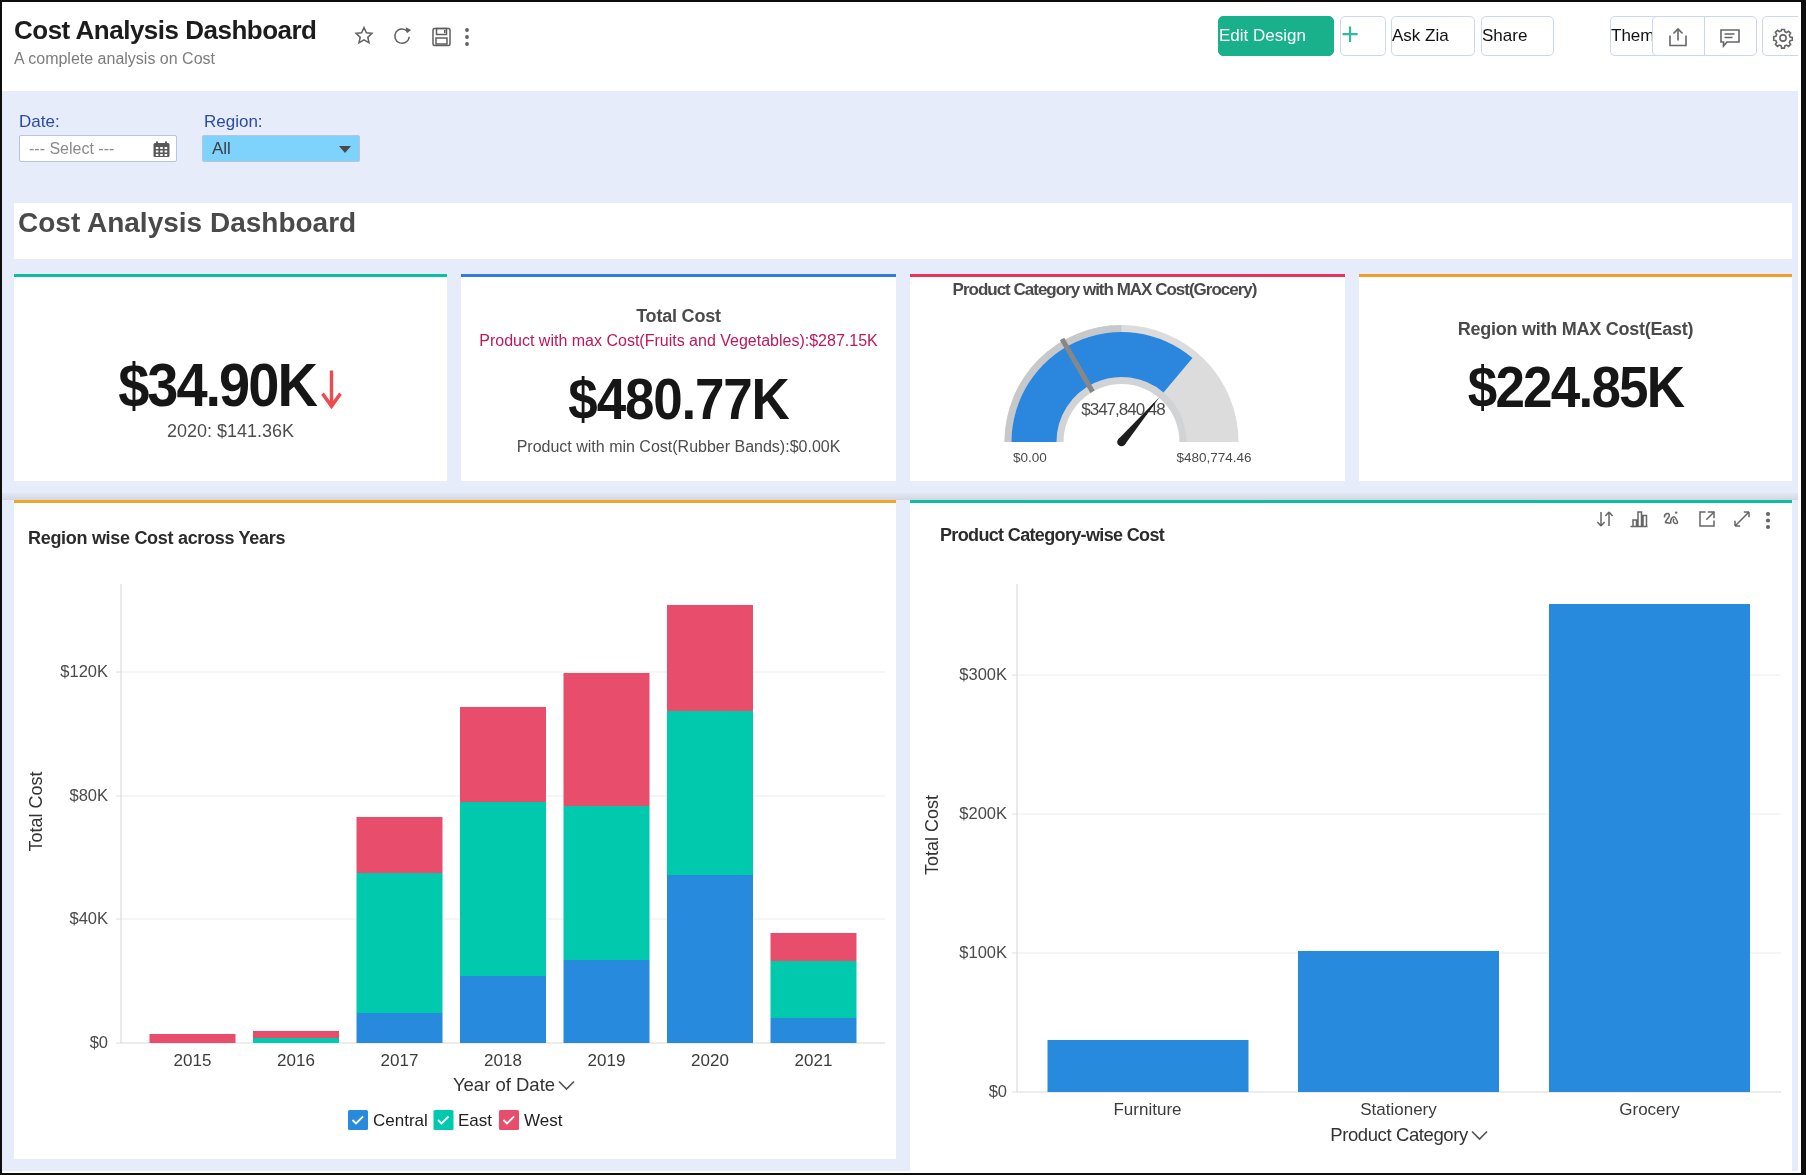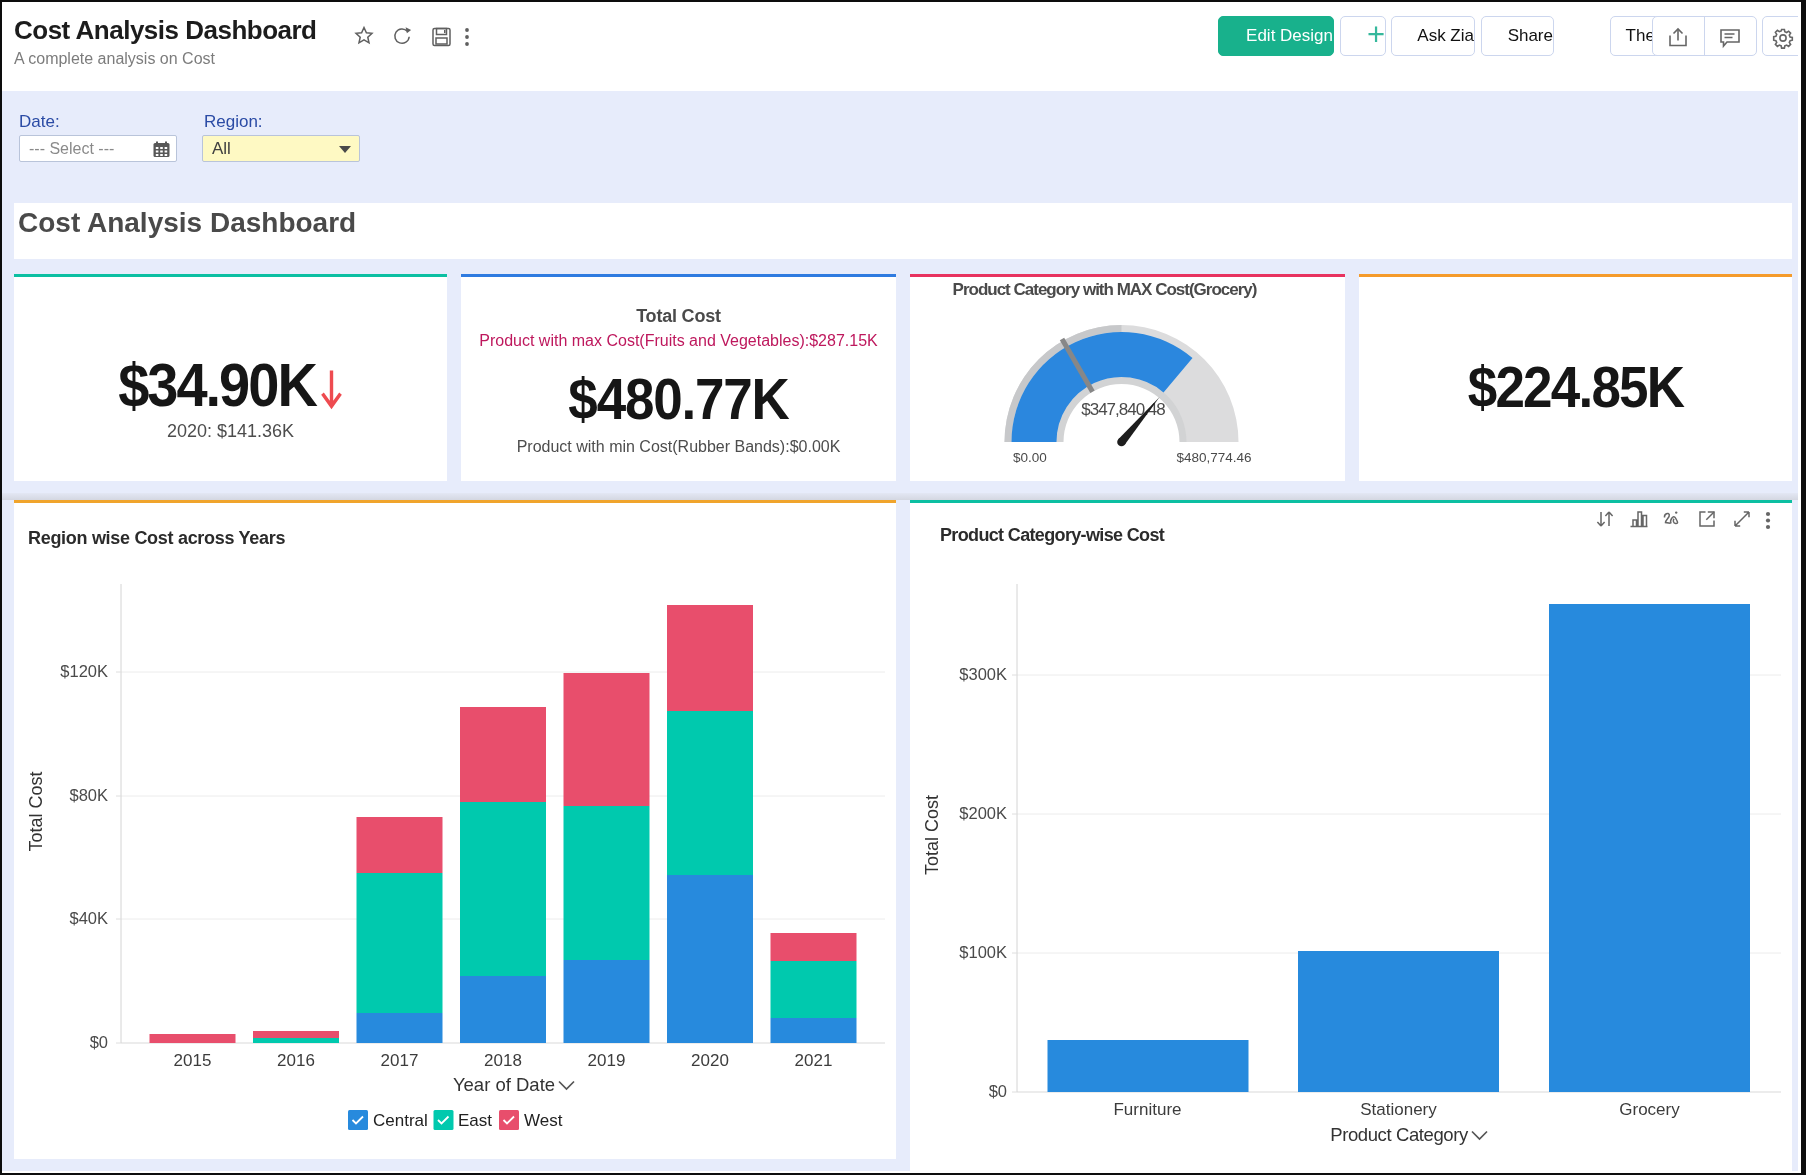--- a/index.html
+++ b/index.html
@@ -1,19 +1,19 @@
 <!DOCTYPE html>
 <html><head><meta charset="utf-8"><style>
 *{margin:0;padding:0;box-sizing:border-box}
 html,body{width:1806px;height:1175px}
 body{position:relative;font-family:"Liberation Sans",sans-serif;background:#e7ecfb;border:2px solid #0d0d0d;border-right:5px solid #0d0d0d;overflow:hidden}
 .abs{position:absolute}
 .card{position:absolute;background:#fff;border-top:3px solid #999}
 .ctr{text-align:center;width:100%;position:absolute;left:0}
-.btn{position:absolute;top:14px;height:40px;background:#fff;border:1px solid #ccd6ee;border-radius:5px;font-size:17px;color:#111;text-align:right;line-height:38px}
+.btn{position:absolute;top:14px;height:40px;background:#fff;border:1px solid #ccd6ee;border-radius:5px;font-size:17px;color:#111;text-align:left;line-height:38px}
 </style></head><body>
 
 <div class="abs" style="left:0;top:0;width:1802px;height:89px;background:#fff">
   <div class="abs" style="left:12px;top:13px;font-size:26px;font-weight:bold;color:#1c1c1c;letter-spacing:-0.5px">Cost Analysis Dashboard</div>
   <div class="abs" style="left:12px;top:48px;font-size:16px;color:#7c7c7c">A complete analysis on Cost</div>
 
   <svg class="abs" style="left:352px;top:23px" width="120" height="24" viewBox="0 0 120 24" fill="none" stroke="#5f5f5f" stroke-width="1.5">
     <path d="M10 2.5l2.4 5.2 5.6.6-4.2 3.9 1.2 5.6-5-2.9-5 2.9 1.2-5.6L2 8.3l5.6-.6z"></path>
     <path d="M53.3 6.2 A7.2 7.2 0 1 0 55.2 11.8"></path>
     <path d="M51.6 2.2l5.5 2.9-4.2 3.2z" fill="#5f5f5f" stroke="none"></path>
@@ -66,21 +66,21 @@
           <rect x="2.8" y="9.5" width="2.6" height="2"></rect>
           <rect x="7.2" y="9.5" width="2.6" height="2"></rect>
           <rect x="11.6" y="9.5" width="2.6" height="2"></rect>
           <rect x="2.8" y="13" width="2.6" height="2"></rect>
           <rect x="7.2" y="13" width="2.6" height="2"></rect>
           <rect x="11.6" y="13" width="2.6" height="2"></rect>
         </g>
       </svg>
   </div>
   <div class="abs" style="left:202px;top:21px;font-size:17px;color:#2b4ba5">Region:</div>
-  <div class="abs" style="left:200px;top:44px;width:158px;height:27px;background:#fef9c3;border:1px solid #b9c4da;border-radius:2px">
+  <div class="abs" style="left:200px;top:44px;width:158px;height:27px;background:#7dd3fc;border:1px solid #b9c4da;border-radius:2px">
     <div class="abs" style="left:9px;top:3px;font-size:17px;color:#3f3f3f">All</div>
     <div class="abs" style="right:8px;top:10px;width:0;height:0;border-left:6px solid transparent;border-right:6px solid transparent;border-top:7px solid #4a4a4a"></div>
   </div>
 </div>
 
 <div class="abs" style="left:12px;top:201px;width:1778px;height:56px;background:#fff">
   <div class="abs" style="left:4px;top:4px;font-size:28px;font-weight:bold;color:#4a4a4a">Cost Analysis Dashboard</div>
 </div>
 
 <div class="card" style="left:12px;top:272px;width:433px;height:207px;border-top-color:#0cbfa2">
@@ -108,20 +108,21 @@
     <line x1="182.5" y1="114.8" x2="152" y2="61.9" stroke="#878787" stroke-width="5"></line>
     <text x="213" y="138" font-size="17" style="letter-spacing:-1px" fill="#4a4a4a" text-anchor="middle" font-family="Liberation Sans">$347,840.48</text>
     <polygon points="249.6,120 214.7,167.7 208.3,162.3" fill="#1d1d1d"></polygon>
     <circle cx="211.5" cy="165" r="4.3" fill="#1d1d1d"></circle>
     <text x="120" y="185" font-size="13.5" fill="#4a4a4a" text-anchor="middle" font-family="Liberation Sans">$0.00</text>
     <text x="304" y="185" font-size="13.5" fill="#4a4a4a" text-anchor="middle" font-family="Liberation Sans">$480,774.46</text>
   </svg>
 </div>
 
 <div class="card" style="left:1357px;top:272px;width:433px;height:207px;border-top-color:#f59b2b">
+  <div class="ctr" style="top:42px;font-size:18px;font-weight:bold;color:#4a4a4a;letter-spacing:-0.25px">Region with MAX Cost(East)</div>
   <div class="ctr" style="top:80px;font-size:53px;font-weight:bold;color:#161616;letter-spacing:-1.8px;line-height:53px;transform:scaleY(1.1);transform-origin:50% 0">$224.85K</div>
 </div>
 
 <div class="abs" style="left:0;top:491px;width:1802px;height:7px;background:linear-gradient(#e3e7f4,#d4d7e1)"></div>
 
 <div class="card" style="left:12px;top:498px;width:882px;height:659px;border-top-color:#f0a42c">
   <svg class="abs" style="left:0;top:0" width="882" height="656" viewBox="0 0 882 656" font-family="Liberation Sans">
     <text x="14" y="41" font-size="18" letter-spacing="-0.3" font-weight="bold" fill="#2b2b2b">Region wise Cost across Years</text>
 
     <g stroke="#ececec">

